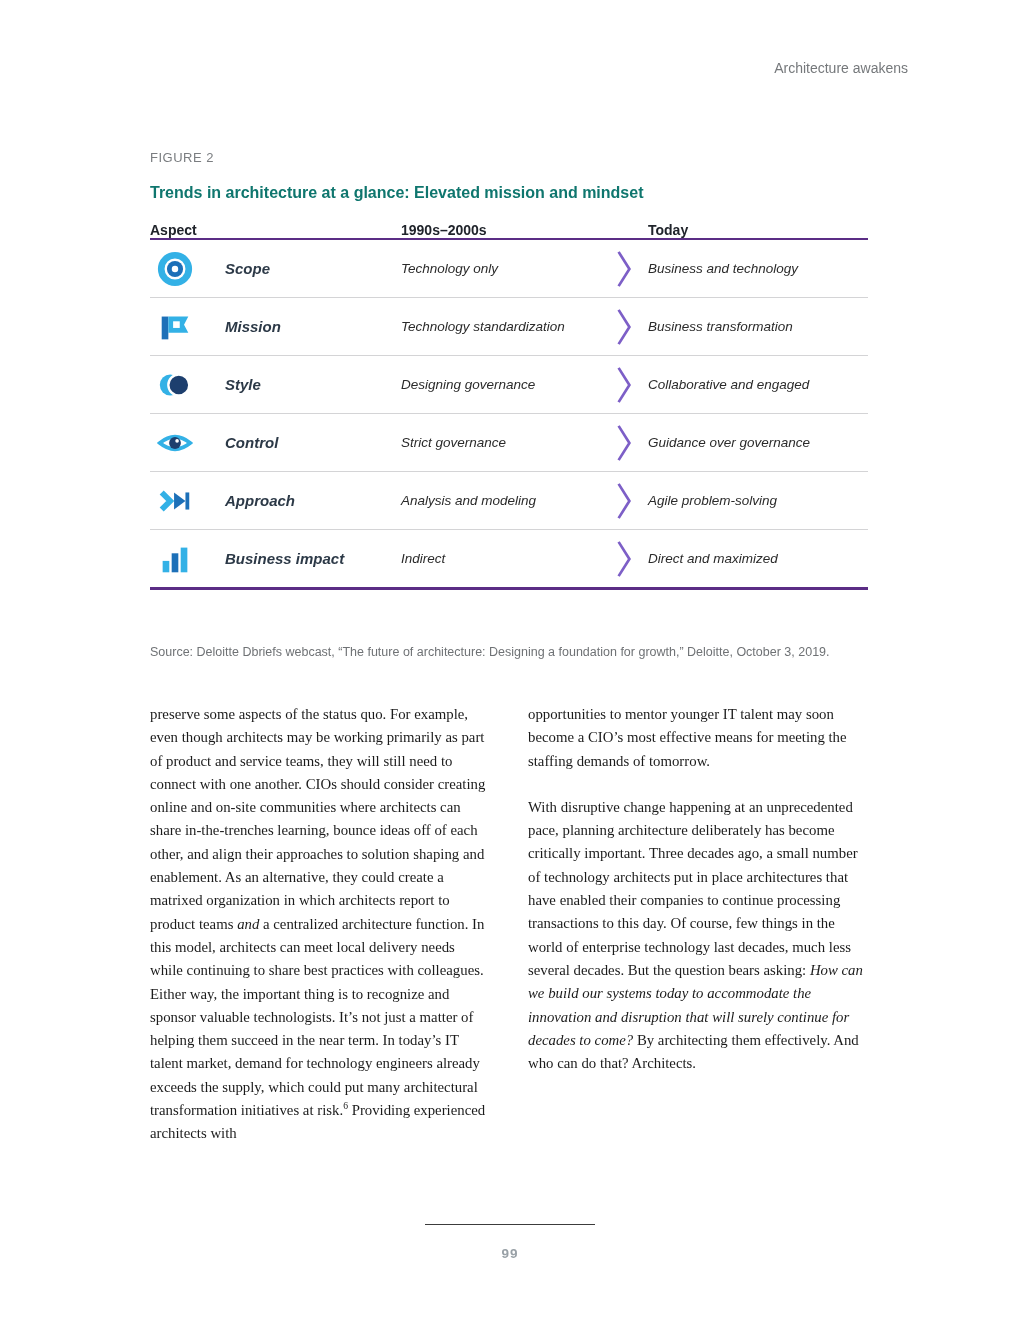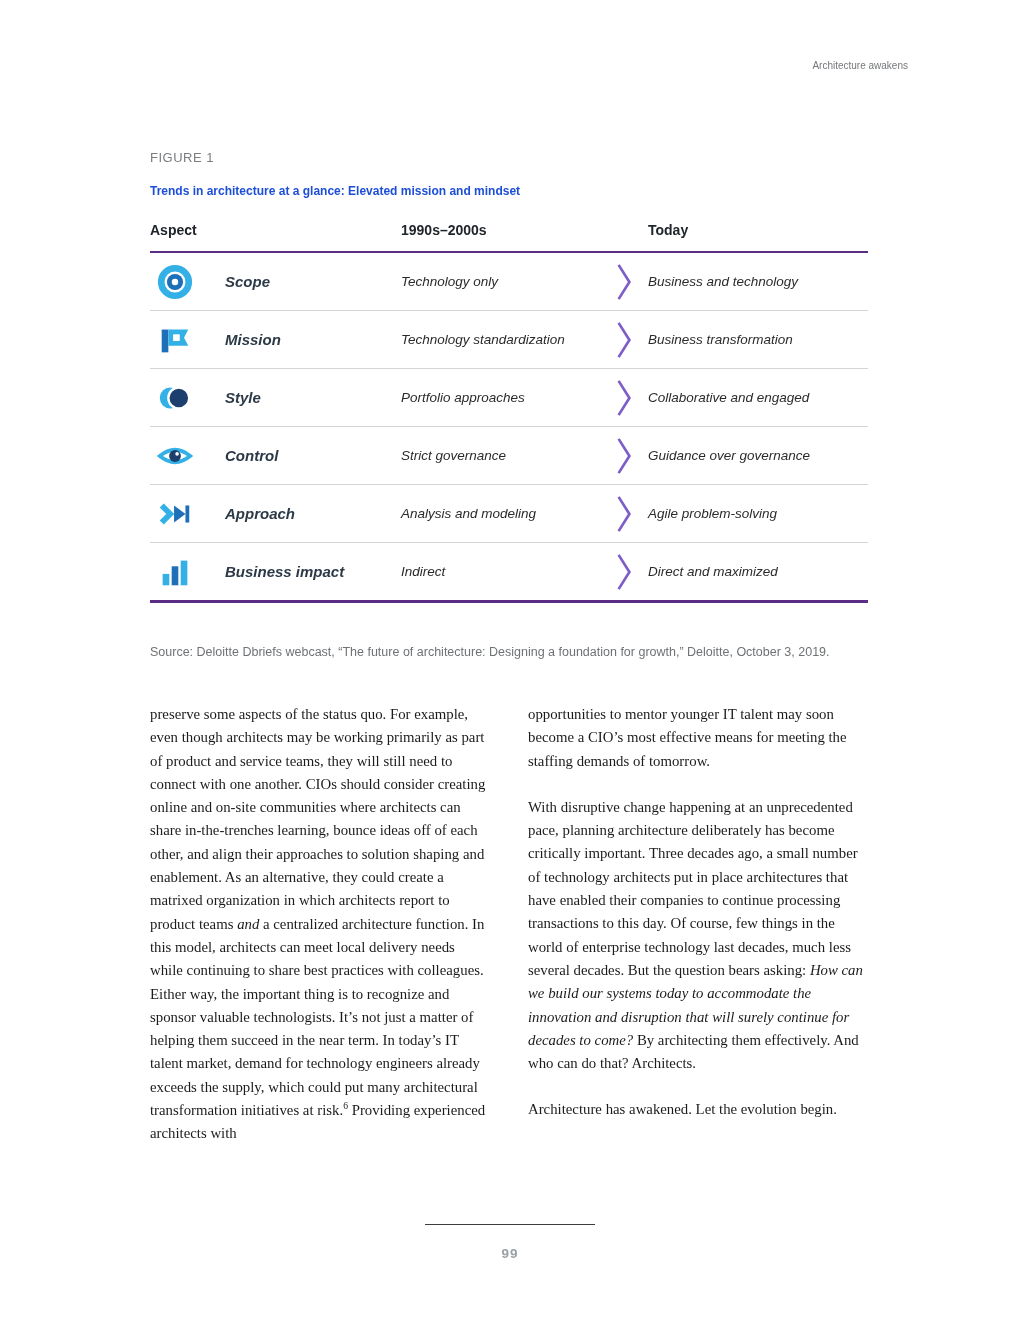--- a/index.html
+++ b/index.html
@@ -2,35 +2,35 @@
 <html><head>
 <meta charset="utf-8">
 <style>
   html,body { margin:0; padding:0; background:#fff; }
   .page {
     position:relative; width:1020px; height:1320px; background:#ffffff;
     font-family:"Liberation Sans", sans-serif; overflow:hidden;
   }
   .running-header {
     position:absolute; top:60px; right:112px;
-    font-size:10px; color:#75787b;
+    font-size:14px; color:#75787b;
   }
   .figure-label {
     position:absolute; top:150px; left:150px;
     font-size:13px; color:#7a7d80; letter-spacing:.5px;
   }
   .page-title {
     position:absolute; top:184px; left:150px; width:718px;
-    font-size:12px; font-weight:bold; color:#1d4ed8;
+    font-size:16px; font-weight:bold; color:#0f766e;
   }
   .fig-table { position:absolute; top:222px; left:150px; width:718px; }
   .thead {
     display:grid; grid-template-columns:251px 247px 220px;
     font-size:14px; font-weight:bold; color:#20242b;
-    padding-bottom:13px; border-bottom:2px solid #5b2d85;
+    padding-bottom:0; border-bottom:2px solid #5b2d85;
   }
   .trow {
     display:grid; grid-template-columns:75px 176px 199px 48px 220px;
     align-items:center; height:57px; border-bottom:1px solid #d4d4d6;font-style:italic;
   }
   .trow.last { border-bottom:3px solid #5b2d85; }
   .cell-icon { padding-left:6px; line-height:0; }
   .cell-aspect { font-size:15px; font-weight:bold; color:#2c3947; }
   .cell-past, .cell-today { font-size:13.5px; color:#2b2b2b; }
   .cell-arrow { text-align:center; line-height:0; }
@@ -58,21 +58,21 @@
     color:#98a0a6; letter-spacing:1px;
   }
 </style>
 </head>
 <body>
 
 <div class="page">
 
   <div class="running-header">Architecture awakens</div>
 
-  <div class="figure-label">FIGURE 1</div>
+  <div class="figure-label">FIGURE 2</div>
 
   <div class="page-title">Trends in architecture at a glance: Elevated mission and mindset</div>
 
   <div class="fig-table">
     <div class="thead">
       <div>Aspect</div>
       <div>1990s–2000s</div>
       <div>Today</div>
     </div>
 
@@ -113,21 +113,21 @@
     </div>
 
     <div class="trow">
       <div class="cell-icon">
         <svg width="38" height="38" viewBox="0 0 40 40">
             <circle cx="15" cy="20" r="11" fill="#33b1e6"></circle>
             <circle cx="24" cy="20" r="11" fill="#1d3f6e" stroke="#ffffff" stroke-width="2.5"></circle>
           </svg>
       </div>
       <div class="cell-aspect">Style</div>
-      <div class="cell-past">Portfolio approaches</div>
+      <div class="cell-past">Designing governance</div>
       <div class="cell-arrow">
         <svg width="18" height="40" viewBox="0 0 20 44">
             <path d="M4 3 L16 22 L4 41" fill="none" stroke="#7d5fc7" stroke-width="3"></path>
           </svg>
       </div>
       <div class="cell-today">Collaborative and engaged</div>
     </div>
 
     <div class="trow">
       <div class="cell-icon">
@@ -186,20 +186,19 @@
 
   <div class="source-note">Source: Deloitte Dbriefs webcast, “The future of architecture: Designing a foundation for growth,” Deloitte, October 3, 2019.</div>
 
   <div class="body-text">
     <div class="body-col">
       <p class="body-p"><span>preserve some aspects of the status quo. For example, even though architects may be working primarily as part of product and service teams, they will still need to connect with one another. CIOs should consider creating online and on-site communities where architects can share in-the-trenches learning, bounce ideas off of each other, and align their approaches to solution shaping and enablement. As an alternative, they could create a matrixed organization in which architects report to product teams </span><span style="font-style: italic;">and</span><span> a centralized architecture function. In this model, architects can meet local delivery needs while continuing to share best practices with colleagues. Either way, the important thing is to recognize and sponsor valuable technologists. It’s not just a matter of helping them succeed in the near term. In today’s IT talent market, demand for technology engineers already exceeds the supply, which could put many architectural transformation initiatives at risk.</span><sup>6</sup><span> Providing experienced architects with</span></p>
     </div>
     <div class="body-col">
       <p class="body-p"><span>opportunities to mentor younger IT talent may soon become a CIO’s most effective means for meeting the staffing demands of tomorrow.</span></p>
       <p class="body-p"><span>With disruptive change happening at an unprecedented pace, planning architecture deliberately has become critically important. Three decades ago, a small number of technology architects put in place architectures that have enabled their companies to continue processing transactions to this day. Of course, few things in the world of enterprise technology last decades, much less several decades. But the question bears asking: </span><span style="font-style: italic;">How can we build our systems today to accommodate the innovation and disruption that will surely continue for decades to come?</span><span> By architecting them effectively. And who can do that? Architects.</span></p>
-      <p class="body-p"><span>Architecture has awakened. Let the evolution begin.</span></p>
     </div>
   </div>
 
   <div class="footer-rule"></div>
   <div class="page-number">99</div>
 
 </div>
 
 </body></html>

